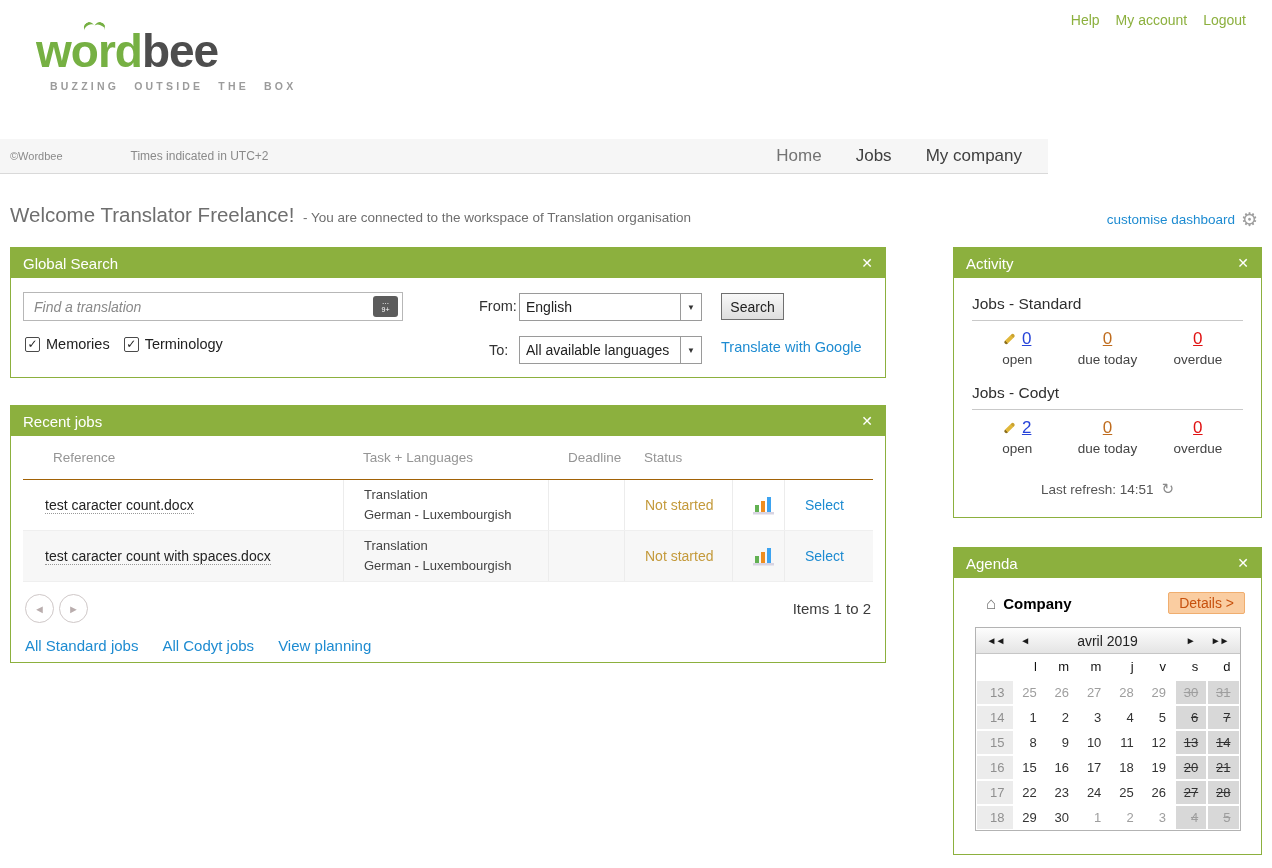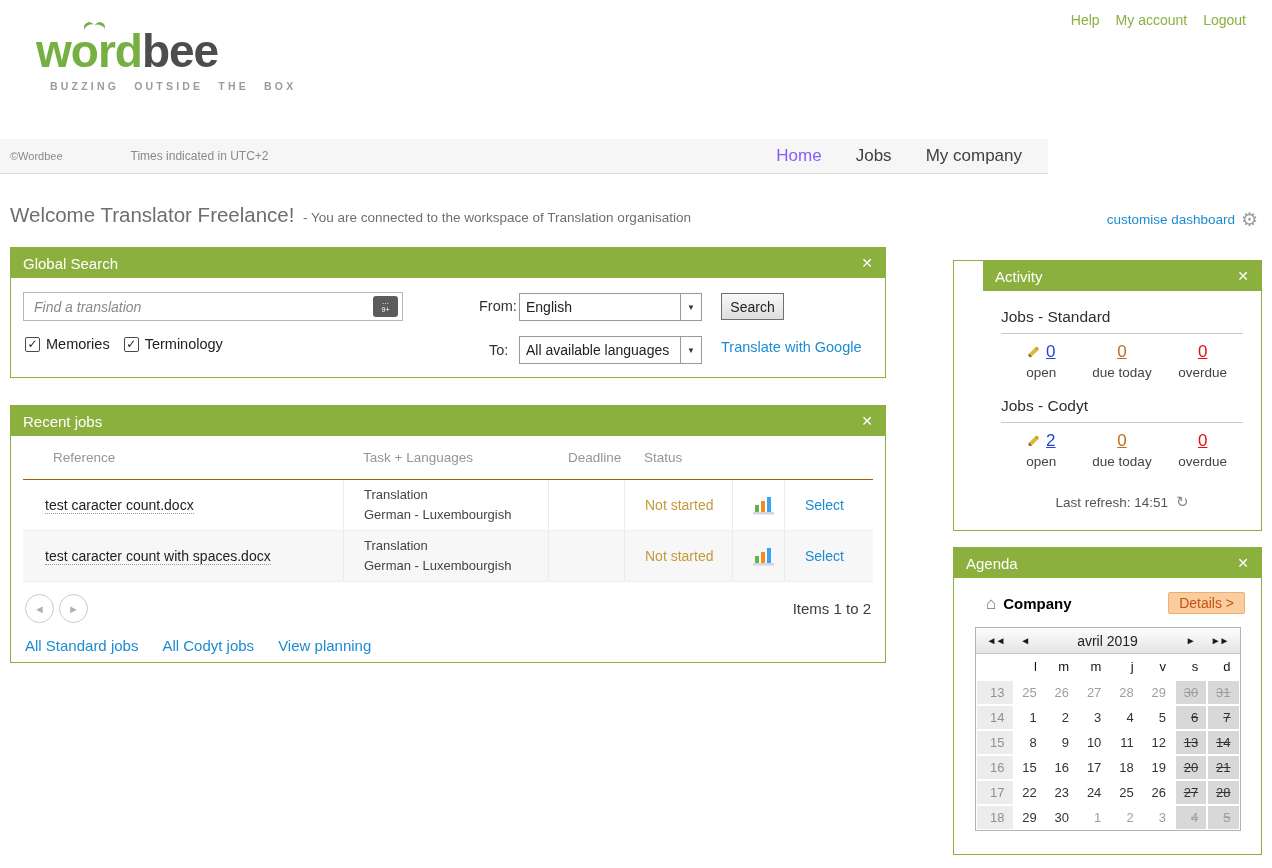--- a/index.html
+++ b/index.html
@@ -20,21 +20,21 @@
   .antennae i.a1 { left:0; transform:rotate(-28deg); }
   .antennae i.a2 { left:10px; transform:rotate(20deg); }
   .logo-tagline { margin:6px 0 0 14px; font-size:10.5px; font-weight:bold; letter-spacing:3.2px; word-spacing:9px; color:#9b9b9b; }
 
   
   .navbar { position:absolute; top:139px; left:0; width:1048px; height:35px; background:#f6f6f6; border-bottom:1px solid #d9d9d9; display:flex; align-items:center;gap:20px; }
   .nav-copy { margin-left:10px; font-size:11px; color:#8a8a8a; }
   .nav-tz { margin-left:48px; font-size:12px; color:#8a8a8a; }
   .nav-items { margin-left:auto; margin-right:26px; display:flex; gap:34px; font-size:17px; }
   .nav-items .nav-item { color:#3f3f3f; cursor:pointer; }
-  .nav-items .nav-item.active { color:#8b5cf6; }
+  .nav-items .nav-item.active { color:#737373; }
 
   
   .welcome { position:absolute; left:10px; top:203px; width:900px; }
   .welcome .w-title { font-size:20.5px; color:#6e6e6e; }
   .welcome .w-sub { font-size:13.5px; color:#6e6e6e; margin-left:4px; }
   .customise { position:absolute; top:210px; right:14px; display:flex; align-items:center; gap:6px; }
   .customise a { color:#1d8bd1; font-size:13.5px; text-decoration:none; cursor:pointer; }
   .gear { font-size:19px; color:#9e9e9e; line-height:1; }
 
   
@@ -77,21 +77,21 @@
   .chart-icon { cursor:pointer; }
   .rj-select { font-size:14px; color:#1d8bd1; text-decoration:none; cursor:pointer; }
   .rj-footer { display:flex; align-items:center; margin:12px 14px 0; }
   .pager { display:flex; gap:5px; }
   .pg-btn { width:29px; height:29px; border:1px solid #cfc8c8; border-radius:50%; background:#fff; color:#b9adad; font-size:11px; display:flex; align-items:center; justify-content:center; cursor:pointer; }
   .items-label { margin-left:auto; font-size:15px; color:#3c3c3c; }
   .rj-links { display:flex; gap:24px; margin:14px 14px 0; }
   .rj-links a { font-size:15px; color:#1d8bd1; text-decoration:none; cursor:pointer; }
 
   
-  #activity { left:953px; top:260px; width:309px; height:271px;padding-left:29px; }
+  #activity { left:953px; top:247px; width:309px; height:271px; }
   .act-section { margin:17px 18px 0; }
   .act-sec-title { font-size:15.5px; color:#2f2f2f; padding-bottom:7px; border-bottom:1px solid #c9c9c9; }
   .act-nums { display:grid; grid-template-columns:1fr 1fr 1fr; margin-top:8px; text-align:center; }
   .act-num { font-size:17px; text-decoration:underline; cursor:pointer; }
   .act-open-wrap { display:flex; align-items:center; justify-content:center; gap:6px; }
   .pencil { display:inline-block; width:13px; height:4px; border-radius:2px; background:linear-gradient(90deg,#8a6d1d 0 2px,#e0b73a 2px 10px,#caa22e 10px); transform:rotate(-45deg); }
   .n-open { color:#2643d9; }
   .n-due { color:#bf6c1e; }
   .n-over { color:#e01111; }
   .act-labels { display:grid; grid-template-columns:1fr 1fr 1fr; margin-top:3px; text-align:center; font-size:13.5px; color:#444; }

